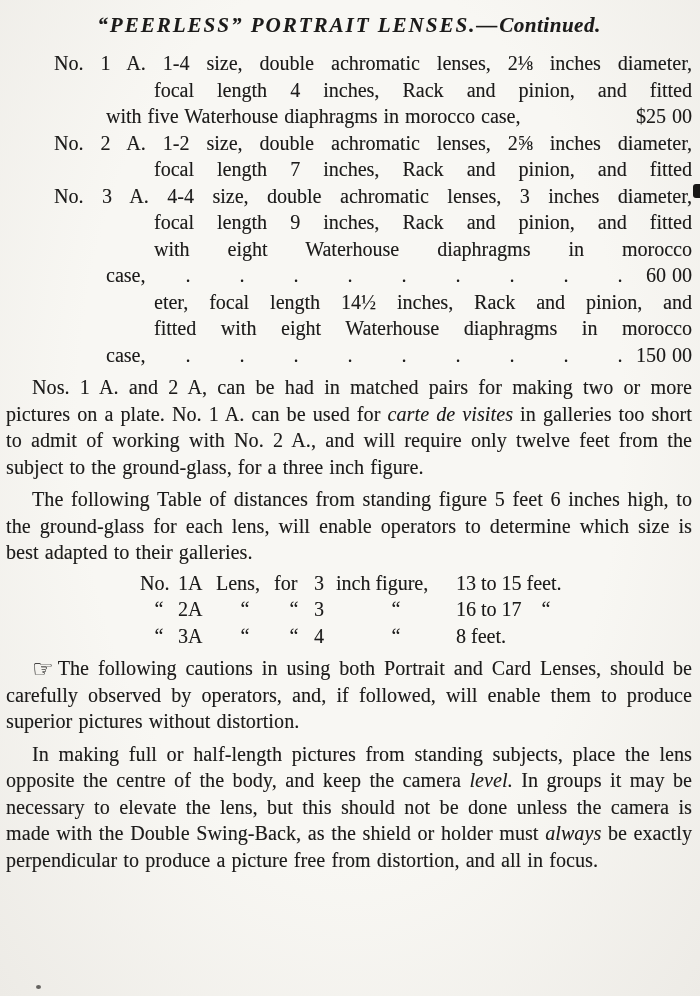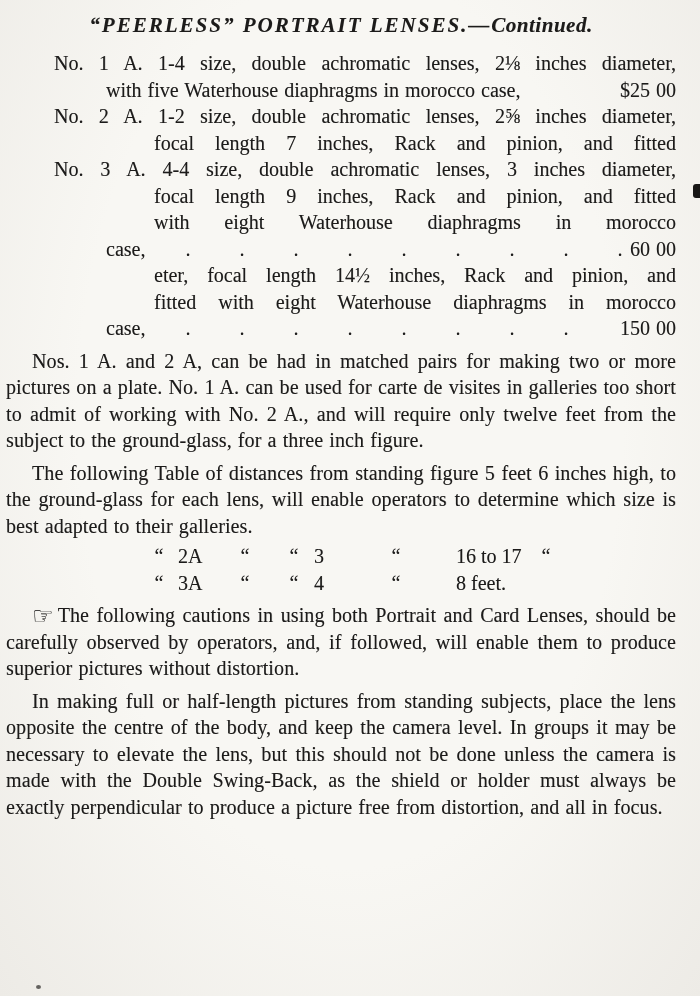--- a/index.html
+++ b/index.html
@@ -7,21 +7,21 @@
     width: 700px; height: 996px;
     overflow: hidden;
     background: #f6f5f1;
     font-family: "Liberation Serif", "DejaVu Serif", serif;
     color: #1c1b1a;
   }
   .page {
     position: relative;
     width: 700px; height: 996px;
     box-sizing: border-box;
-    padding: 8px 24px 0 6px;
+    padding: 8px 8px 0 6px;
     background: radial-gradient(ellipse at 50% 42%, #f8f7f3 55%, #edebe6 100%);
     text-shadow: 0.3px 0.3px 0.5px rgba(25,25,25,0.35);
   }
   .title {
     text-align: center;
     font-style: italic;
     font-weight: bold;
     font-size: 21px;
     line-height: 30px;
     margin: 2px 0 10px 0;
@@ -44,21 +44,21 @@
 
   .para {
     font-size: 20px;
     line-height: 26.5px;
     text-align: justify;
     text-indent: 26px;
     margin: 6px 0 0 0;
     word-spacing: 1px;
     letter-spacing: 0.1px;
   }
-  .it { }
+  .it { font-style: italic; }
   .manicule {
     font-family: "DejaVu Sans", sans-serif;
     font-size: 24px;
     line-height: 20px;
     vertical-align: -2px;
     padding-right: 4px;
   }
 
   table.dist {
     border-collapse: collapse;
@@ -86,20 +86,21 @@
 <div class="page">
 
   <div class="title">
     <span class="caps">“PEERLESS” PORTRAIT LENSES.—</span><span class="cont">Continued.</span>
   </div>
 
   <div class="items">
 
     <div class="item">
       <div class="jline">No. 1 A. 1-4 size, double achromatic lenses, 2⅛ inches diameter,</div>
+      <div class="jline ind">focal length 4 inches, Rack and pinion, and fitted</div>
       <div class="flexline ind">
         <span>with five Waterhouse diaphragms in morocco case,</span>
         <span class="price">$25 00</span>
       </div>
     </div>
 
     <div class="item">
       <div class="jline">No. 2 A. 1-2 size, double achromatic lenses, 2⅝ inches diameter,</div>
       <div class="jline ind">focal length 7 inches, Rack and pinion, and fitted</div>
     </div>
@@ -128,20 +129,29 @@
   </div>
 
   <div class="para">
     <span>Nos. 1 A. and 2 A, can be had in matched pairs for making two or more pictures on a plate.  No. 1 A. can be used for </span><span class="it">carte de visites</span><span> in galleries too short to admit of working with No. 2 A., and will require only twelve feet from the subject to the ground-glass, for a three inch figure.</span>
   </div>
 
   <div class="para">The following Table of distances from standing figure 5 feet 6 inches high, to the ground-glass for each lens, will enable operators to determine which size is best adapted to their galleries.</div>
 
   <table class="dist">
     <tbody>
+        <tr>
+      <td class="c0">No.</td>
+      <td class="c1">1A</td>
+      <td class="c2">Lens,</td>
+      <td class="c3">for</td>
+      <td class="c4">3</td>
+      <td class="c5">inch figure,</td>
+      <td class="c6">13 to 15 feet.</td>
+    </tr>
     <tr>
       <td class="c0 ditto">“</td>
       <td class="c1">2A</td>
       <td class="c2 ditto">“</td>
       <td class="c3 ditto">“</td>
       <td class="c4">3</td>
       <td class="c5 ditto">“</td>
       <td class="c6">16 to 17&nbsp;&nbsp;&nbsp;&nbsp;“</td>
     </tr>
     <tr>

